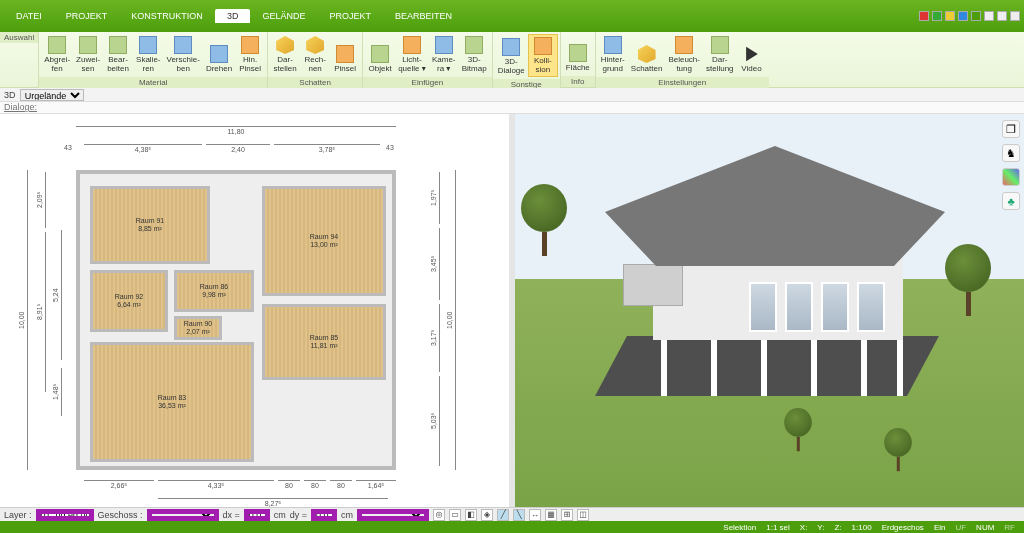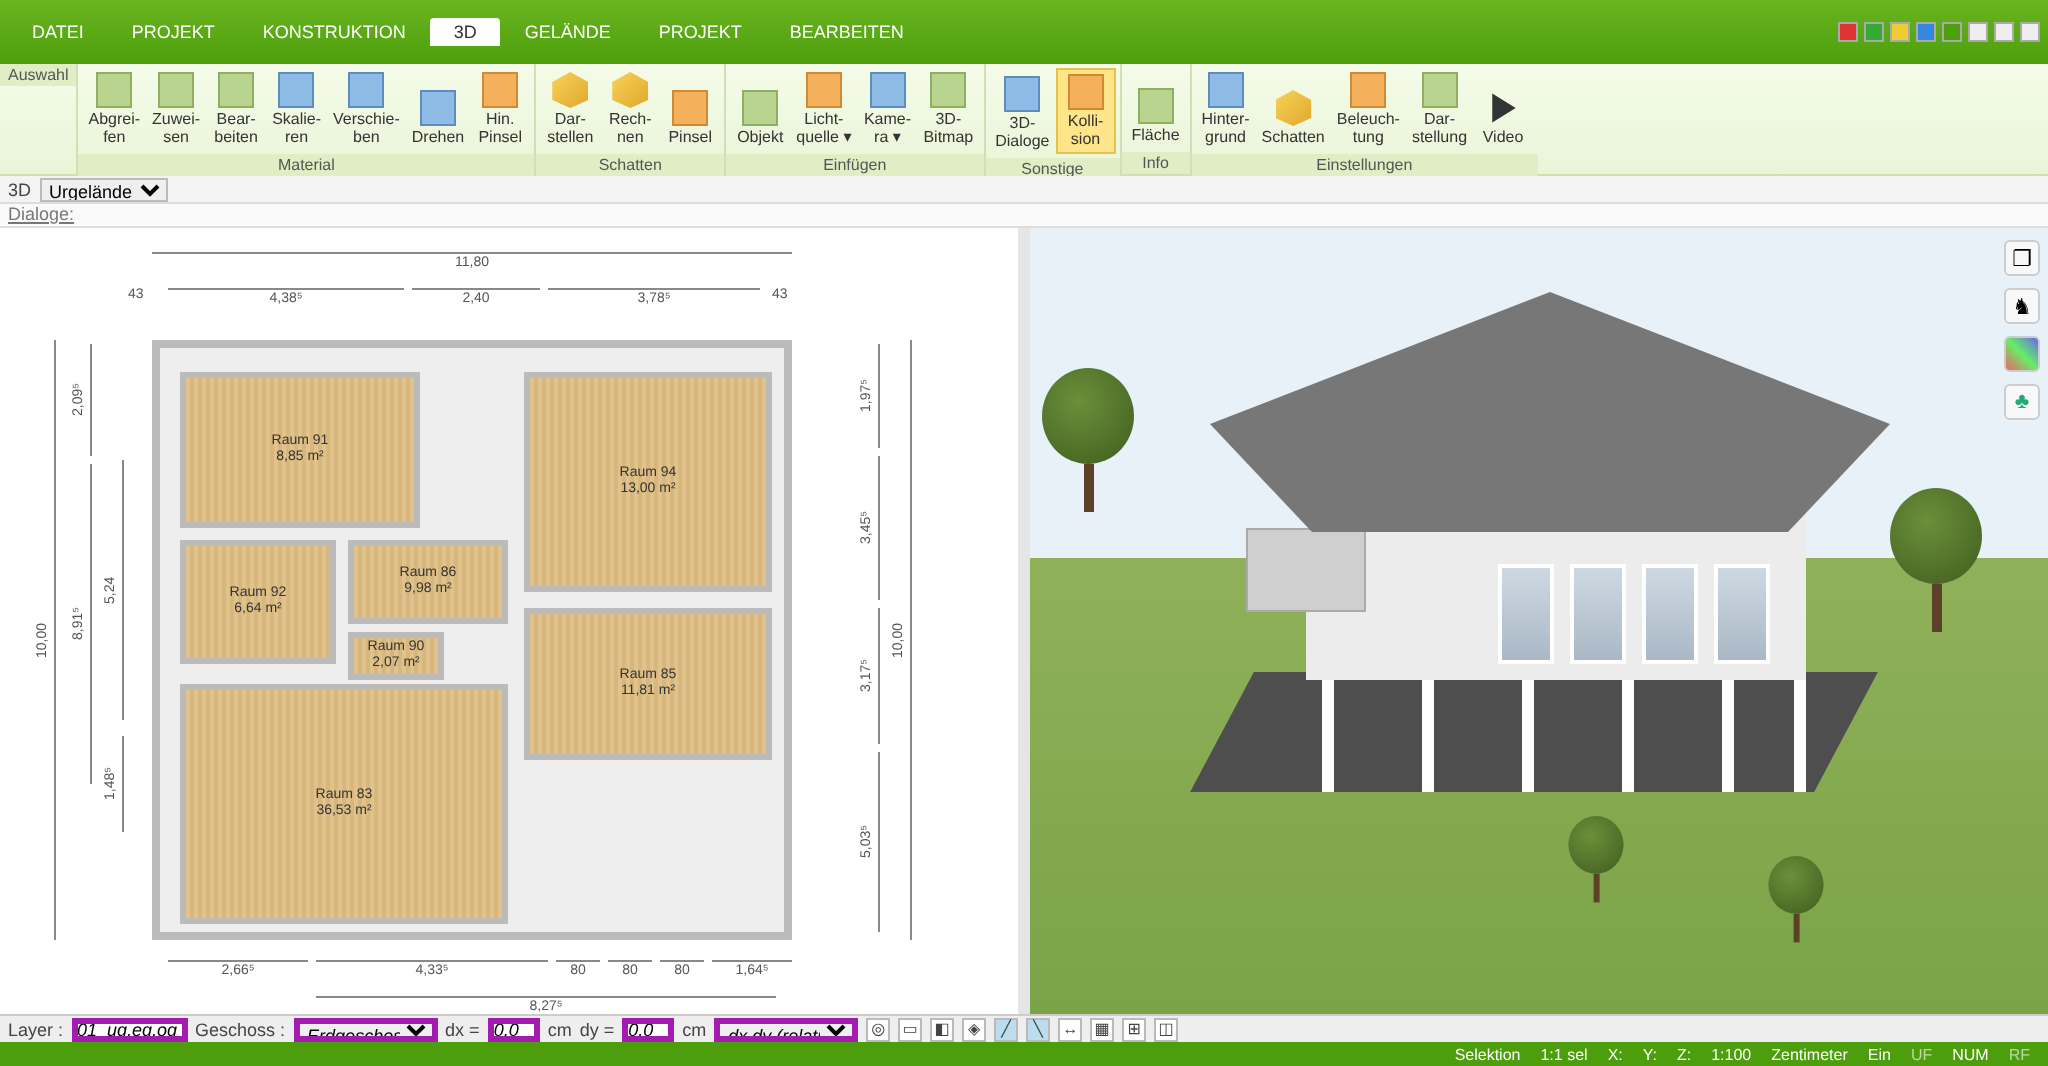--- a/index.html
+++ b/index.html
@@ -19,21 +19,21 @@
 .ribbon-btn { display: flex; flex-direction: column; align-items: center; justify-content: flex-end; padding: 2px 3px; cursor: pointer; font-size: 8px; line-height: 9px; text-align: center; color: #333; min-width: 30px; }
 .ribbon-btn .ic { width: 18px; height: 18px; margin-bottom: 1px; }
 .ribbon-btn.highlight { background: #ffe58a; border: 1px solid #e6c24a; }
 .ribbon-label { text-align: center; font-size: 8px; color: #555; background: #dfeec4; padding: 0 4px; height: 11px; line-height: 11px; }
 .stacked { display: flex; flex-direction: column; justify-content: center; font-size: 8px; line-height: 10px; padding: 2px 4px; color: #333; }
 .stacked div { display: flex; align-items: center; gap: 2px; cursor: pointer; }
 .mini-ic { width: 10px; height: 8px; background: #f5c733; border: 1px solid #d0a020; }
 
 
 .subrow { height: 14px; background: #f3f3f3; border-bottom: 1px solid #ddd; display: flex; align-items: center; font-size: 9px; padding: 0 4px; gap: 4px; color:#444; }
-.subrow select, .subrow input { font-size: 9px; height: 12px; border: 1px solid #bbb; }
+.subrow select, .subrow input { font-size: 9px; height: 12px; border: 1px solid #bbb; text-align: center; }
 .dialoge { height: 12px; border-bottom: 1px solid #ddd; font-size: 9px; padding-left: 4px; color: #777; background:#fafafa;text-decoration:underline; }
 
 
 .workspace { flex: 1; display: flex; min-height: 0; position: relative; }
 .pane { flex: 1; position: relative; background: #fff; }
 .splitter { width: 6px; background: #e5e5e5; cursor: col-resize; }
 
 
 .plan-wrap { position: absolute; inset: 6px 6px 6px 6px; }
 .plan-frame { position: absolute; left: 70px; top: 50px; width: 320px; height: 300px; border: 4px solid #bbb; background: #eee; }
@@ -53,21 +53,21 @@
 .pillar { position: absolute; width: 6px; height: 56px; background: #fff; bottom: -56px; }
 .patio { position: absolute; left: 96px; top: 222px; width: 312px; height: 60px; background: #4e4e4e; transform: skewX(-28deg); }
 .tree { position: absolute; width: 46px; height: 70px; }
 .tree .crown { width: 46px; height: 48px; background: radial-gradient(circle at 40% 35%, #6b8f3a, #3f5d1e); border-radius: 50%; }
 .tree .trunk { width: 5px; height: 24px; background: #5a4127; margin: 0 auto; }
 .side-tools { position: absolute; right: 4px; top: 6px; display: flex; flex-direction: column; gap: 6px; }
 .side-tools .tool { width: 18px; height: 18px; background: #f8f8f8; border: 1px solid #ccc; border-radius: 3px; cursor: pointer; display:flex; align-items:center; justify-content:center; font-size:11px; }
 
 
 .statusbar { height: 14px; background: #eee; border-top: 1px solid #ccc; display: flex; align-items: center; font-size: 9px; padding: 0 4px; gap: 4px; color: #444; }
-.statusbar input, .statusbar select { font-size: 9px; height: 12px; border: 3px solid #a21caf; font-style: italic; }
+.statusbar input, .statusbar select { font-size: 9px; height: 12px; border: 5px solid #a21caf; }
 .statusbar .sp { flex: 1; }
 .sb-ic { width: 12px; height: 12px; border: 1px solid #bbb; cursor: pointer; display:flex; align-items:center; justify-content:center; font-size:8px; background:#fff; }
 .statusbar2 { height: 12px; background: #4d9e0d; color: #fff; display: flex; align-items: center; font-size: 8px; padding: 0 4px; }
 .statusbar2 .sp { flex: 1; }
 .statusbar2 span { padding: 0 5px; }
 
 
 .ic-cube { background: linear-gradient(135deg,#f7d258,#e0a82c); clip-path: polygon(50% 0,100% 28%,100% 78%,50% 100%,0 78%,0 28%); }
 .ic-generic { background: #b9d48f; border: 1px solid #8fae61; }
 .ic-blue { background: #8fbbe7; border: 1px solid #5c8cc0; }
@@ -388,18 +388,18 @@
 </div>
 
 <div class="statusbar2">
   <div class="sp"></div>
   <span>Selektion</span>
   <span>1:1 sel</span>
   <span>X:</span>
   <span>Y:</span>
   <span>Z:</span>
   <span>1:100</span>
-  <span>Zentimeter</span>
+  <span>Erdgeschos</span>
   <span>Ein</span>
   <span style="opacity:.6">UF</span>
   <span>NUM</span>
   <span style="opacity:.6">RF</span>
 </div>
 
 </body></html>

